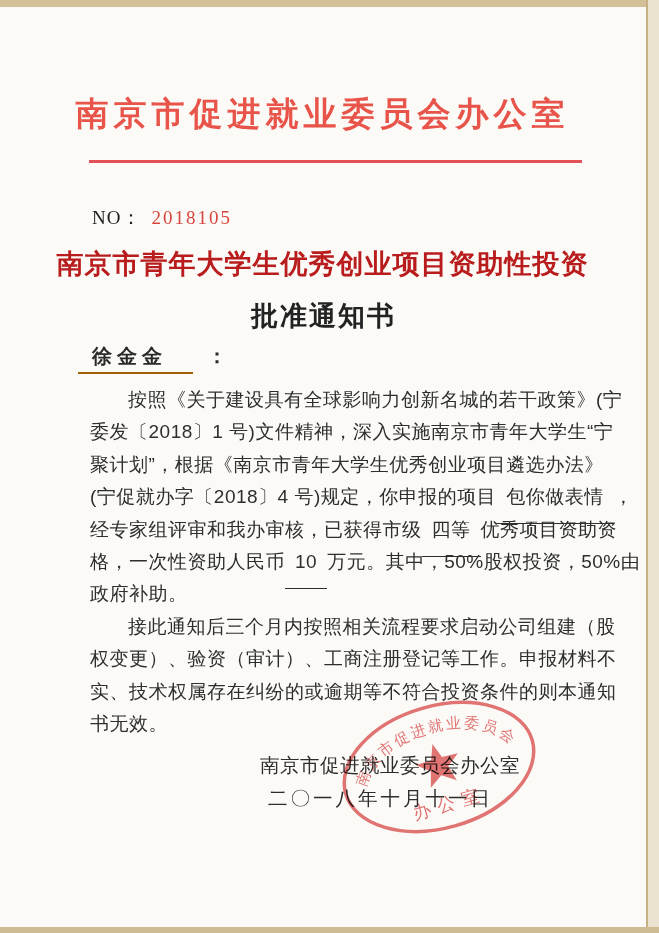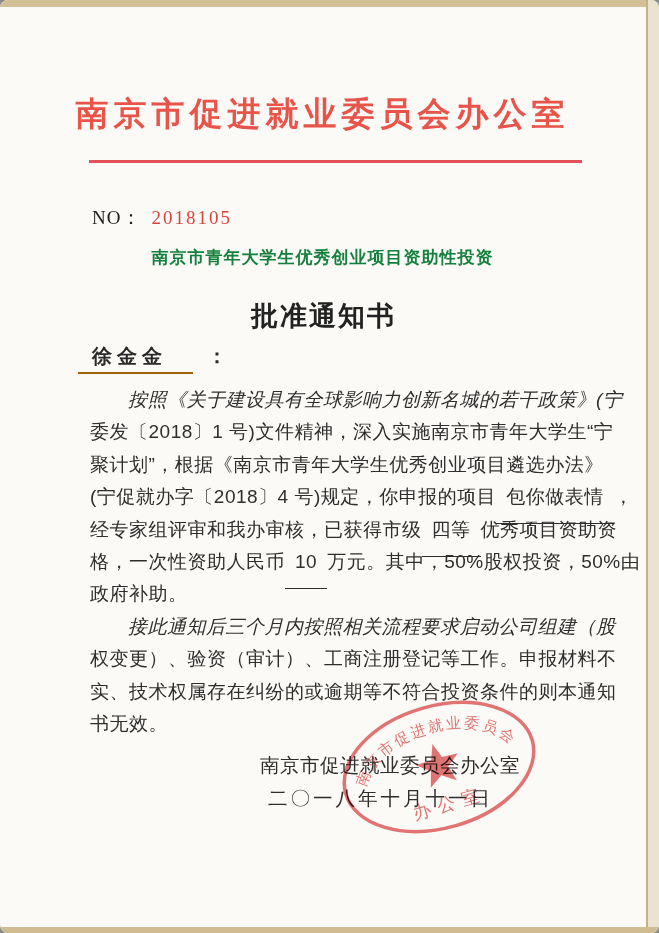--- a/index.html
+++ b/index.html
@@ -3,21 +3,20 @@
 <meta charset="utf-8">
 <style>
   html,body{margin:0;padding:0;background:#8a8a8a;}
   .page{
     position:relative;
     width:659px;height:933px;
     background:#fbfaf7;
     overflow:hidden;
     font-family:"Liberation Sans", sans-serif;
     color:#2f2f2f;
-    border-radius:8px;
   }
   
   .edge-top{position:absolute;top:0;left:0;right:0;height:7px;background:#d4c096;}
   .edge-right{position:absolute;top:0;right:0;bottom:0;width:11px;background:#ebe3cf;border-left:2px solid #c6b184;}
   .edge-bottom{position:absolute;bottom:0;left:0;right:0;height:6px;background:#cfbc92;}
 
   .letterhead{
     position:absolute;top:92px;left:0;right:14px;
     text-align:center;
     font-size:33px;font-weight:700;letter-spacing:5px;
@@ -30,22 +29,22 @@
   }
   .doc-no{
     position:absolute;top:205px;left:92px;
     font-family:"Liberation Serif", serif;
     font-size:19px;letter-spacing:1px;color:#1c1c1c;
   }
   .doc-no .num{color:#d8453c;margin-left:10px;letter-spacing:2px;}
 
   .title1{
     position:absolute;top:246px;left:0;right:14px;
-    text-align:center;font-size:17px;font-weight:700;letter-spacing:1px;
-    color:#15803d;white-space:nowrap;
+    text-align:center;font-size:27px;font-weight:700;letter-spacing:1px;
+    color:#b91c1c;white-space:nowrap;
   }
   .title2{
     position:absolute;top:298px;left:2px;right:14px;
     text-align:center;font-size:27px;font-weight:700;letter-spacing:2px;
     color:#222;
   }
 
   .salutation{
     position:absolute;top:343px;left:78px;
     font-size:20px;color:#2a2a2a;font-weight:600;
@@ -57,21 +56,21 @@
     letter-spacing:5px;
   }
   .salutation .colon{margin-left:14px;font-weight:700;}
 
   .body-text{
     position:absolute;top:384px;left:90px;width:496px;
     font-size:19px;line-height:32.4px;letter-spacing:0.5px;
     color:#2e2e2e;
   }
   .bl{white-space:nowrap;}
-  .indent{padding-left:38px;font-style:italic;}
+  .indent{padding-left:38px;}
   .u{
     border-bottom:1.5px solid #2e2e2e;
     padding:0 10px 16px 10px;
   }
 
   .signature{
     position:absolute;top:752px;left:260px;
     font-size:19.5px;letter-spacing:0.5px;color:#2d2d2d;
     white-space:nowrap;
   }

